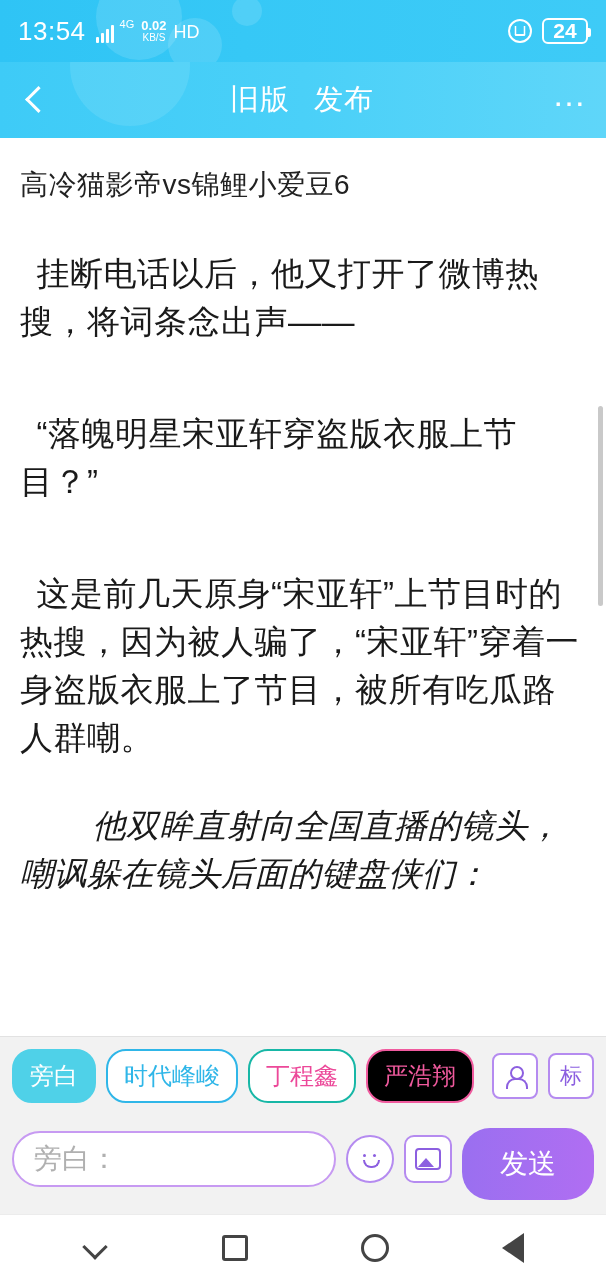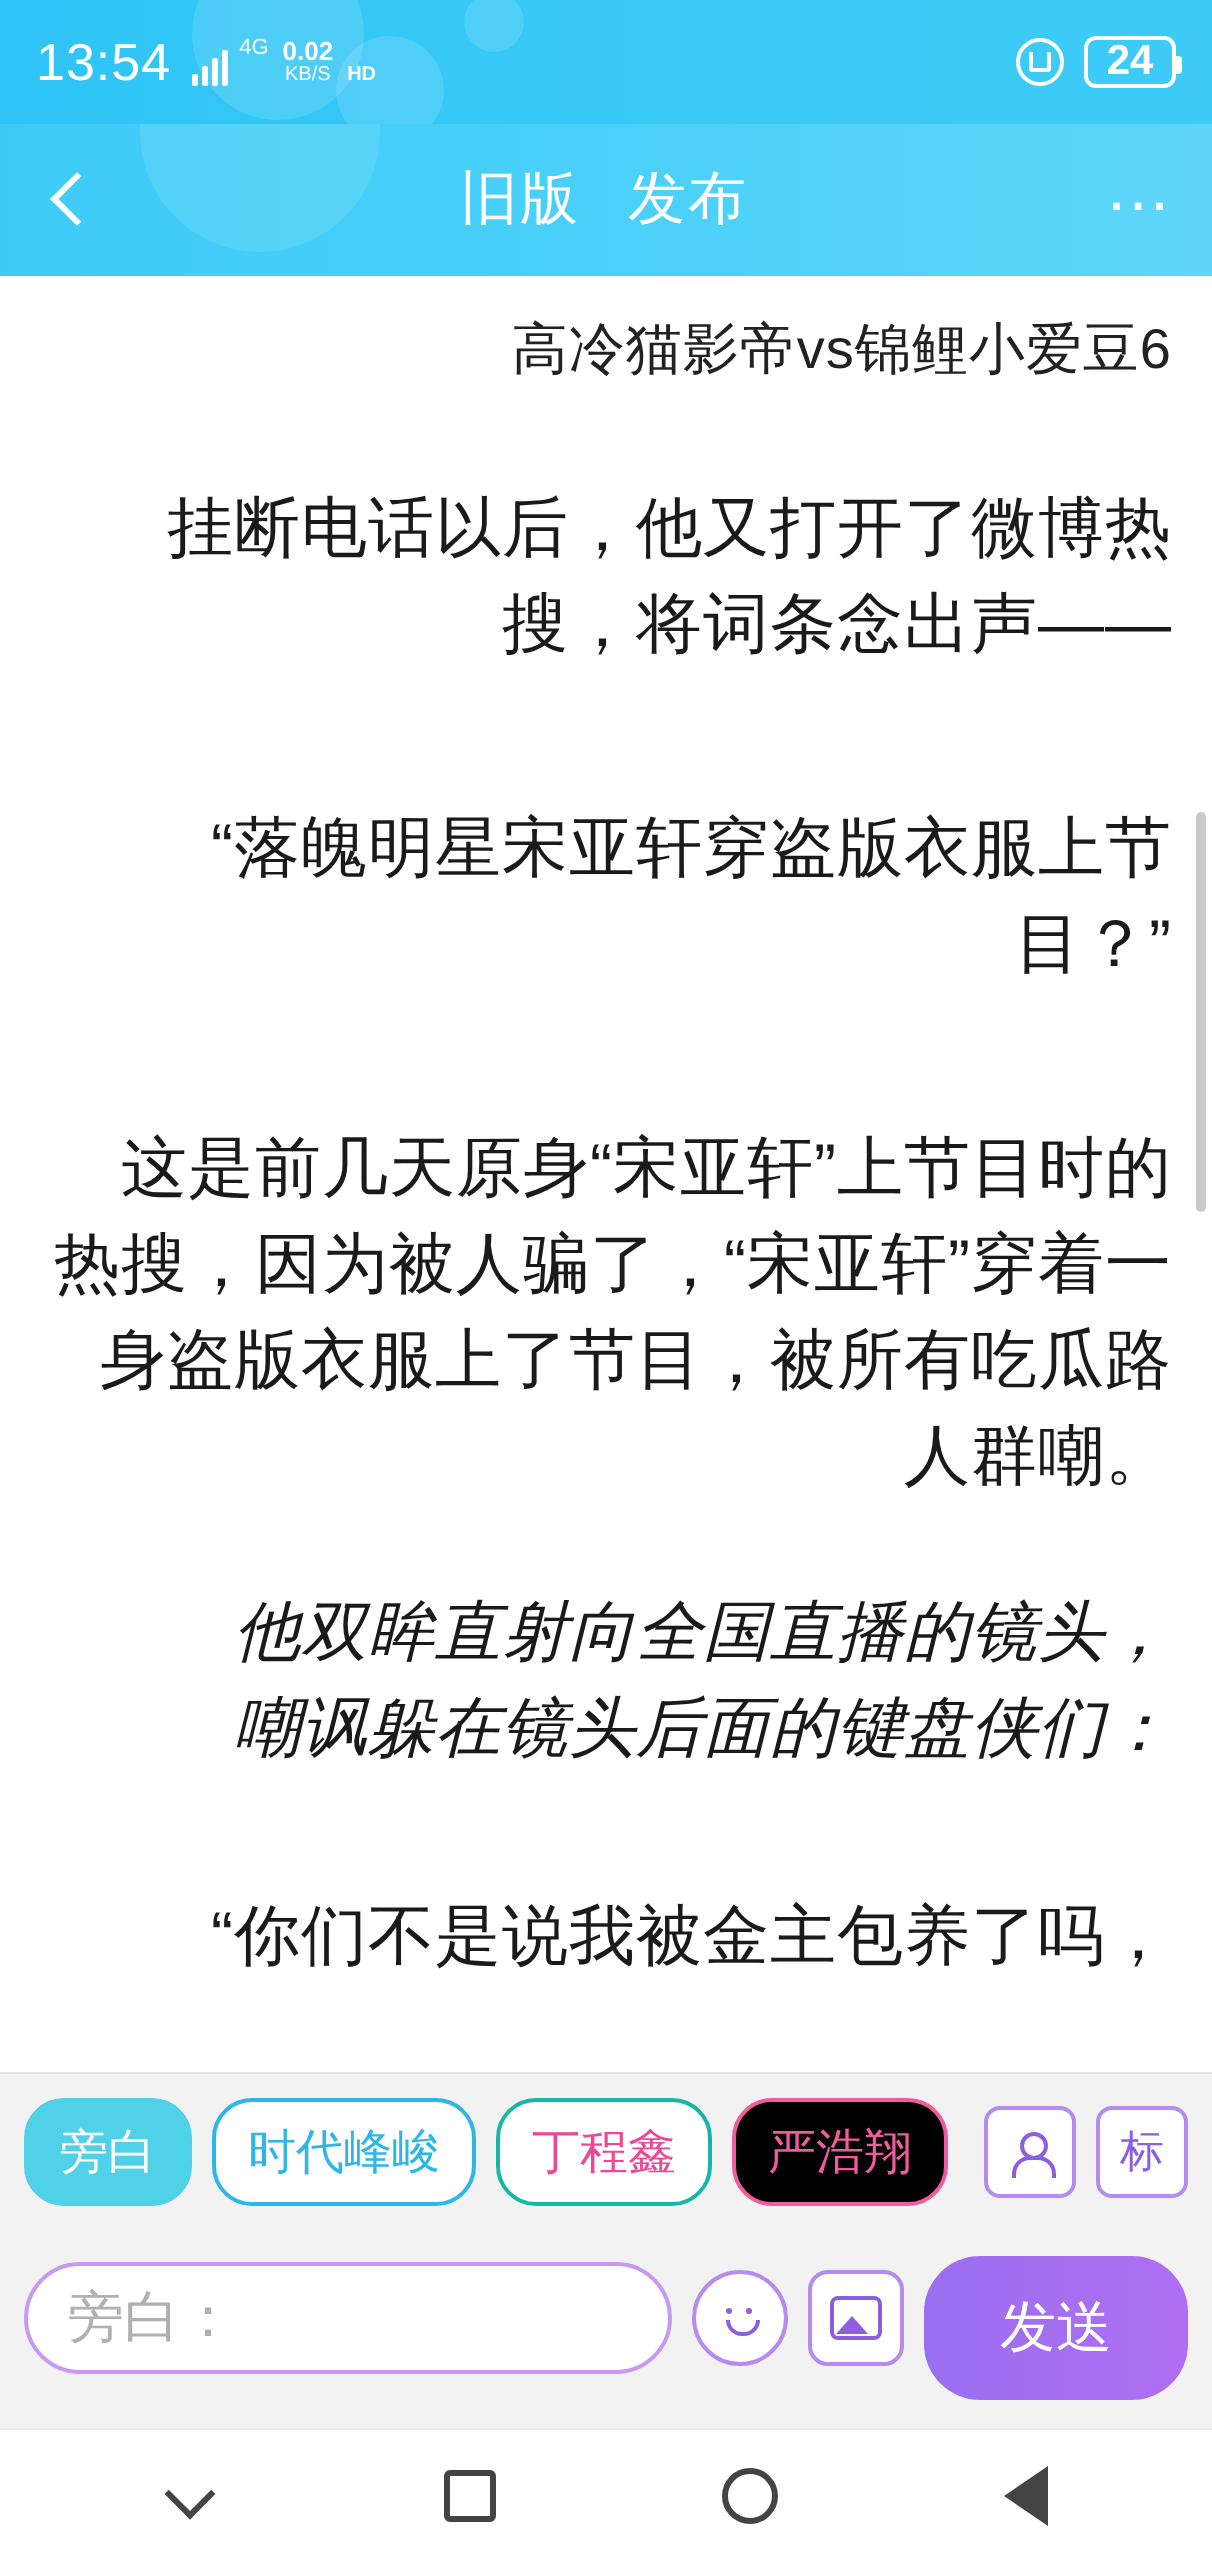--- a/index.html
+++ b/index.html
@@ -65,21 +65,21 @@
   .net-speed {
     color: #fff;
     font-size: 12px;
     line-height: 1.05;
     text-align: center;
     z-index: 2;
   }
   .net-speed b { display: block; font-weight: 700; font-size: 13px; }
   .net-speed span { display: block; font-size: 10px; }
   .hd-badge {
-    color: #fff; font-size: 10px; font-weight: 700; z-index: 2;
+    color: #fff; font-size: 18px; font-weight: 400; z-index: 2;
   }
   .status-right {
     margin-left: auto;
     display: flex;
     align-items: center;
     gap: 10px;
     z-index: 2;
   }
   .lock-ico {
     width: 24px; height: 24px; border: 2px solid #fff; border-radius: 50%;
@@ -140,22 +140,21 @@
     color: #fff; font-size: 34px; line-height: 12px; letter-spacing: 2px;
     z-index: 2; padding-bottom: 12px; cursor: pointer;
   }
 
   
   .content {
     flex: 1 1 auto;
     position: relative;
     overflow: hidden;
     background: #ffffff;
-    padding: 0 16px;
-    text-align: right;
+    padding: 10px 16px;
   }
   .doc-title {
     font-size: 28px;
     color: #222;
     padding: 18px 4px 6px 4px;
     letter-spacing: 0.5px;
   }
   .para {
     font-size: 33px;
     line-height: 48px;
@@ -383,21 +382,20 @@
 
     <div class="para indent1">“落魄明星宋亚轩穿盗版衣服上节目？”</div>
     <div class="gap-lg"></div>
 
     <div class="para indent1">这是前几天原身“宋亚轩”上节目时的热搜，因为被人骗了，“宋亚轩”穿着一身盗版衣服上了节目，被所有吃瓜路人群嘲。</div>
     <div class="gap-sm"></div>
 
     <div class="para indent2">他双眸直射向全国直播的镜头，嘲讽躲在镜头后面的键盘侠们：</div>
     <div class="gap-md"></div>
 
-    <div class="para">“你们不是说我被金主包养了吗，</div>
 
     <div class="scroll-thumb"></div>
   </div>
 
   <div class="toolbar">
     <div class="tag-row">
       <div class="tag filled">旁白</div>
       <div class="tag outline-blue">时代峰峻</div>
       <div class="tag outline-teal">丁程鑫</div>
       <div class="tag outline-pink">严浩翔</div>

